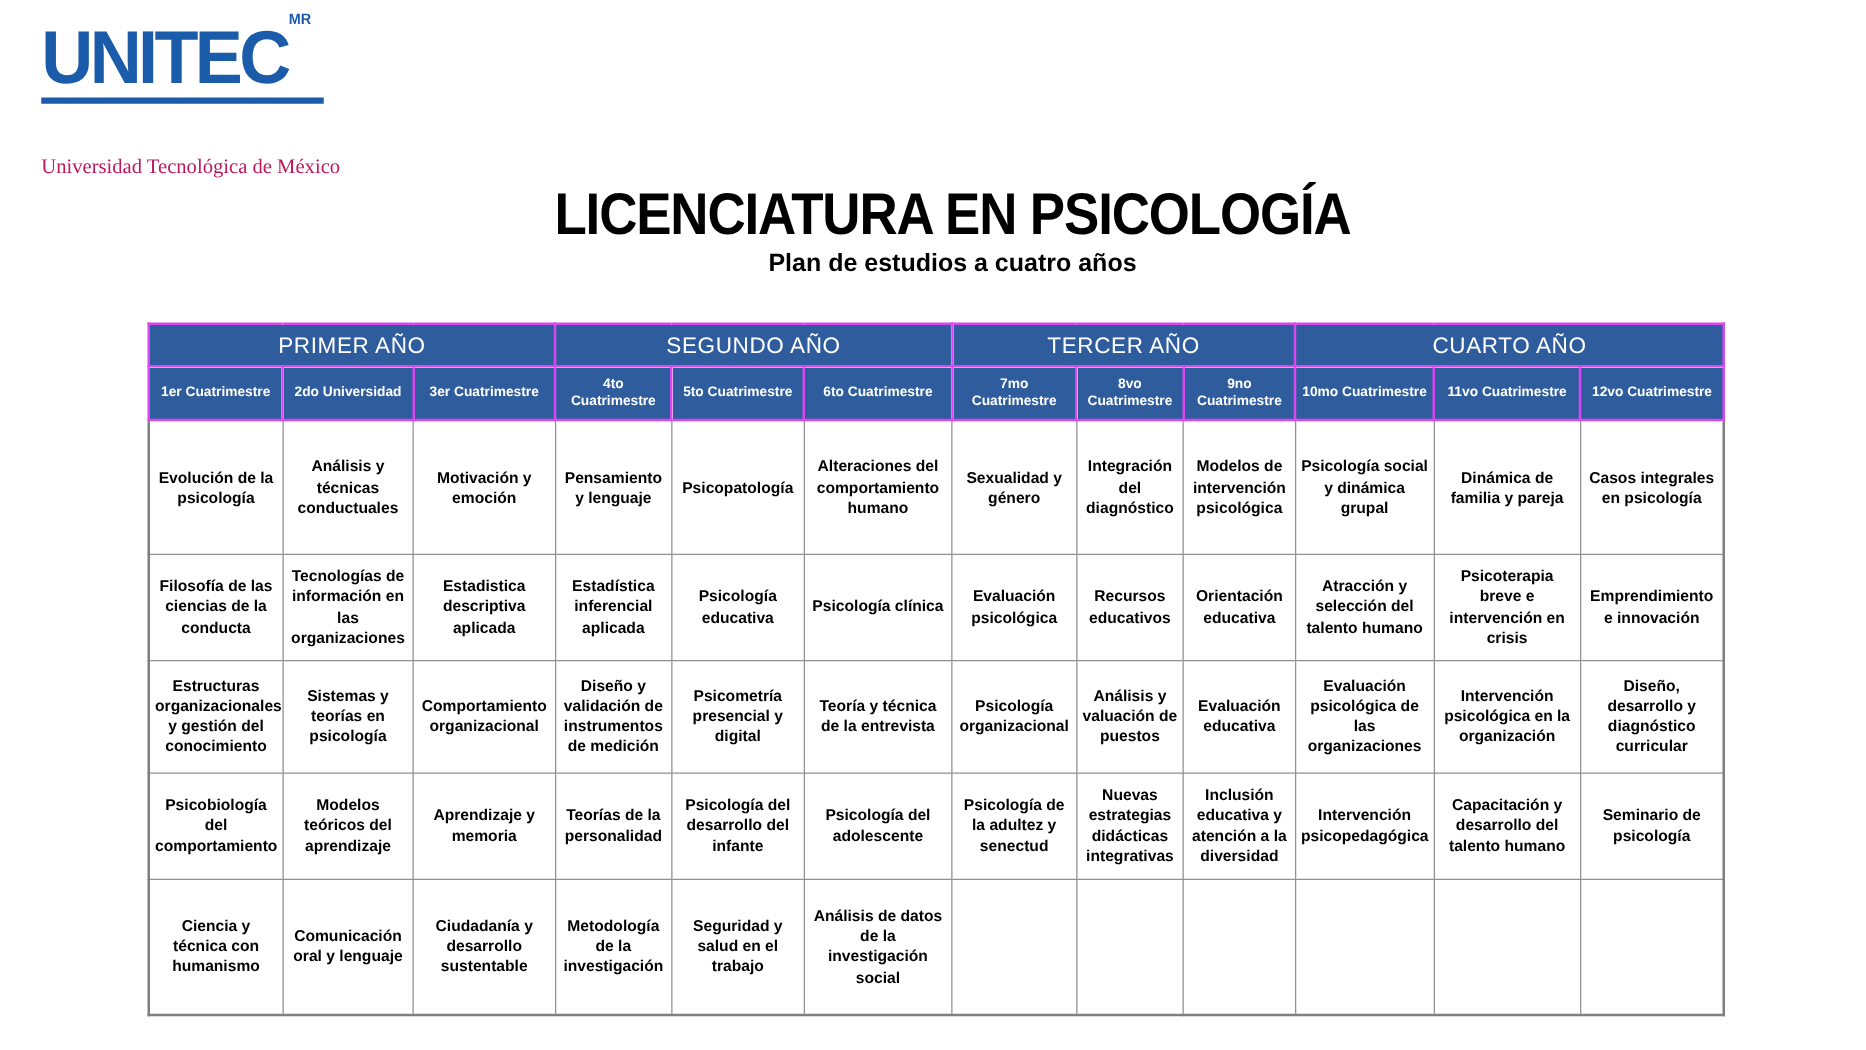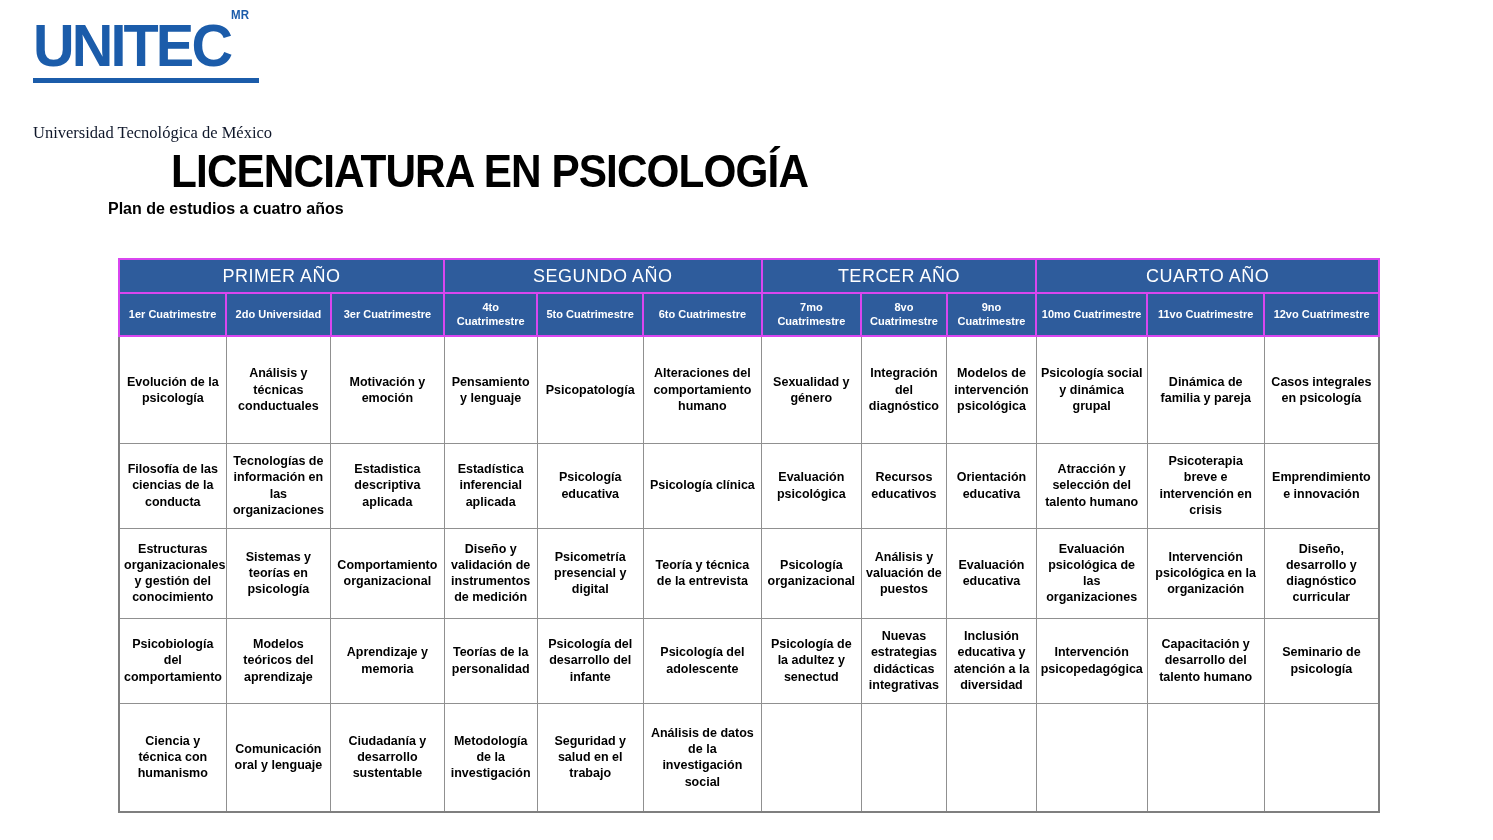--- a/index.html
+++ b/index.html
@@ -16,31 +16,31 @@
     letter-spacing:-3px; line-height:1.0; white-space:nowrap;
     transform:scaleX(0.96); transform-origin:left center;
   }
   .brand .tm {
     font-size:12px; letter-spacing:0; vertical-align:super;
     position:relative; top:-26px; left:1px; font-weight:bold;
   }
   .logo-rule { height:5px; background:#1b5caa; width:226px; margin:2px 0 3px 0; }
   .tagline {
     font-family:"Liberation Serif", serif; font-size:16.5px;
-    color:#0f172a; white-space:nowrap;margin-top:40px;
+    color:#be185d; white-space:nowrap;margin-top:40px;
   }
 
   
-  .titleblock { position:absolute; left:108px; top:146px; width:1262px; }
+  .titleblock { position:absolute; left:131px; top:146px; width:1262px; text-align:center; }
   .title {
     font-size:47px; font-weight:bold; letter-spacing:-1px; line-height:1.05;
     transform:scaleX(0.9); transform-origin:center;
     white-space:nowrap;
   }
-  .subtitle { font-size:16px; font-weight:bold; margin-top:5px; }
+  .subtitle { font-size:20px; font-weight:bold; margin-top:5px; }
 
   
   .plan-table {
     position:absolute; left:118px; top:258px; width:1262px;
     border-collapse:collapse; table-layout:fixed;
     border:2px solid #7f7f7f;
   }
   .plan-table thead th {
     background:#2e5c9c; color:#ffffff; text-align:center;
     border:2px solid #d946ef; overflow:hidden;

